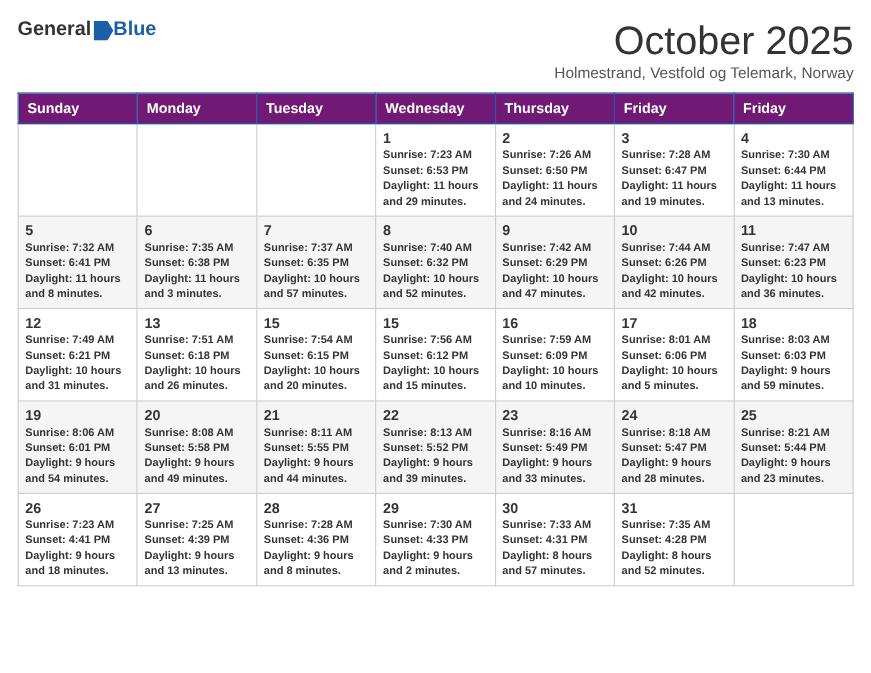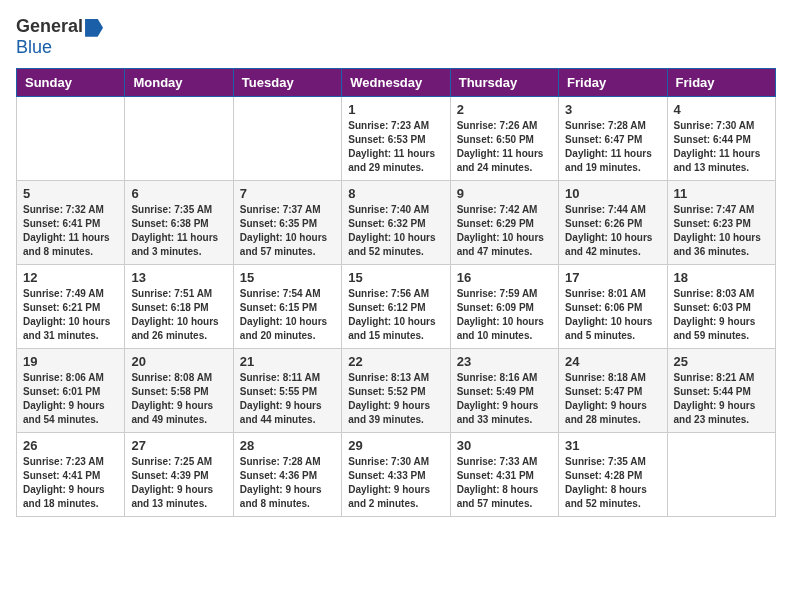--- a/index.html
+++ b/index.html
@@ -11,31 +11,31 @@
       padding: 16px;
     }
     .header {
       display: flex;
       justify-content: space-between;
       align-items: flex-start;
       margin-bottom: 10px;
     }
     .logo {
       display: flex;
-      flex-direction: column;
+      flex-direction: row;
       align-items: flex-start;
     }
     .logo-general {
       font-size: 18px;
       font-weight: bold;
       color: #333;
     }
     .logo-blue {
       font-size: 18px;
-      font-weight: normal;
+      font-weight: bold;
       color: #1a5fa8;
     }
     .logo-icon {
       display: inline-block;
       width: 18px;
       height: 18px;
       background: #1a5fa8;
       clip-path: polygon(0 0, 70% 0, 100% 50%, 70% 100%, 0 100%);
       margin-left: 2px;
       vertical-align: middle;
@@ -97,20 +97,22 @@
 <body>
 
 <div class="header">
   <div class="logo">
     <div>
       <span class="logo-general">General</span><span class="logo-icon"></span>
     </div>
     <span class="logo-blue">Blue</span>
   </div>
   <div class="title-block">
+    <div class="month-title">October 2025</div>
+    <div class="subtitle">Holmestrand, Vestfold og Telemark, Norway</div>
   </div>
 </div>
 
 <table class="calendar">
   <thead>
     <tr>
     <th>Sunday</th>
         <th>Monday</th>
         <th>Tuesday</th>
         <th>Wednesday</th>

